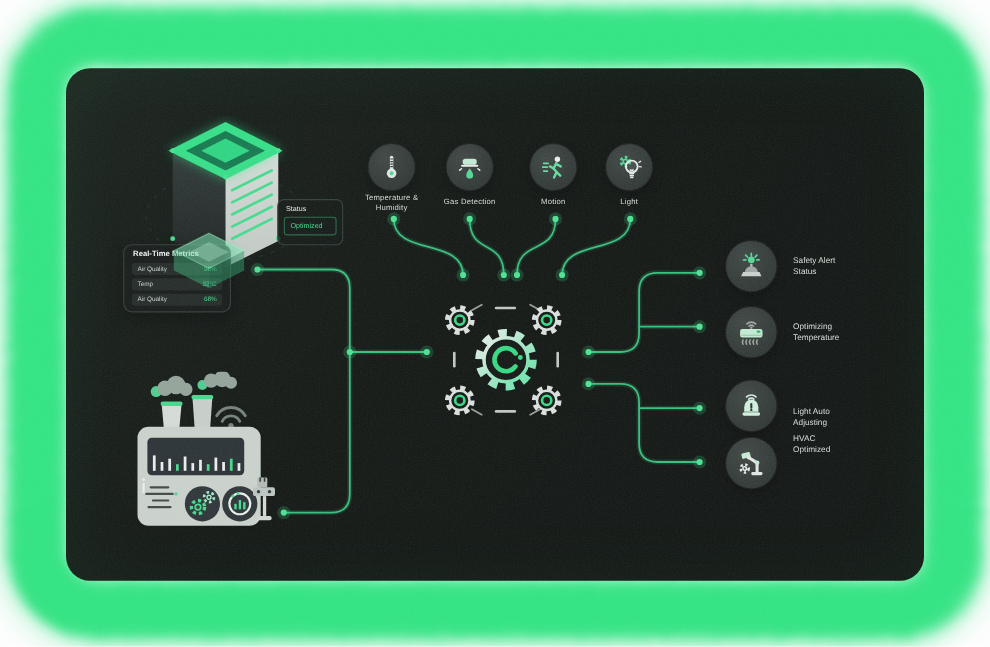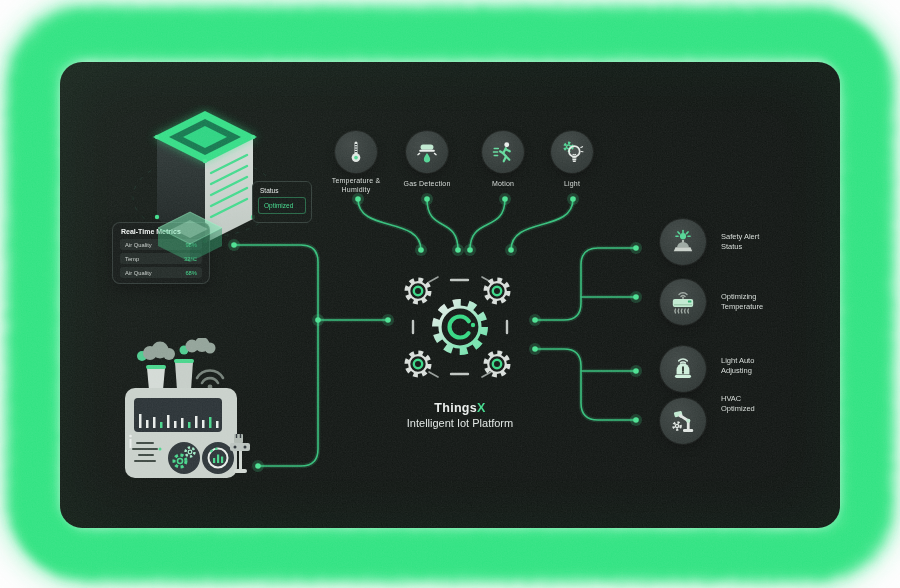--- a/index.html
+++ b/index.html
@@ -20,21 +20,21 @@
   .node.sm{width:42px;height:42px;}
   .node.lg{width:46px;height:46px;}
   .s1{left:335px;top:131px}.s2{left:406px;top:131px}.s3{left:482px;top:131px}.s4{left:551px;top:131px}
   .o1{left:660px;top:219px}.o2{left:660px;top:279px}.o3{left:660px;top:346px}.o4{left:660px;top:398px}
 
   .slab{position:absolute;width:84px;text-align:center;font-size:7px;line-height:9px;
         color:#d5dbd7;z-index:4;letter-spacing:.2px;}
   .sl1{left:314px;top:176px}.sl2{left:385px;top:179px}.sl3{left:461px;top:179px}.sl4{left:530px;top:179px}
 
   .olab{position:absolute;left:721px;font-size:7.5px;line-height:10px;color:#d5dbd7;z-index:4;}
-  .ol1{top:232px}.ol2{top:292px}.ol3{top:356px}.ol4{top:394px}
+  .ol1{top:232px}.ol2{top:292px}.ol3{top:369px}.ol4{top:394px}
 
   
   .status{left:252px;top:181px;width:58px;height:40px;border:1px solid #2e3a35;border-radius:6px;
           background:rgba(14,20,17,.85);z-index:5;}
   .status .cap{font-size:6.5px;color:#e6eae8;margin:5px 0 3px 7px;}
   .status .val{margin:0 5px;height:15px;border:1px solid rgba(62,217,138,.4);border-radius:3px;
                background:#0d1411;color:#3ed98a;font-size:6.5px;line-height:15px;padding-left:5px;}
 
   
   .metrics{left:112px;top:222px;width:96px;border:1px solid rgba(125,145,135,.28);border-radius:8px;
@@ -331,24 +331,20 @@
     <use href="#gearSmall" x="102" y="112"></use>
 
     <g>
       <circle cx="65" cy="75" r="24" fill="none" stroke="url(#gearGrad)" stroke-width="8" stroke-dasharray="7.6 7.48"></circle>
       <circle cx="65" cy="75" r="20" fill="#0c110e" stroke="url(#gearGrad)" stroke-width="3.2"></circle>
       <circle cx="65" cy="75" r="10.5" fill="none" stroke="#2fd67f" stroke-width="4.2" stroke-dasharray="53 13" stroke-dashoffset="59.5" stroke-linecap="round"></circle>
       <circle cx="78" cy="73" r="2.2" fill="#2fd67f"></circle>
     </g>
   </svg>
 
-  <div class="abs brandblock">
-    <div class="brand"><span>Things</span><span class="x">X</span></div>
-    <div class="subtitle">Intelligent Iot Platform</div>
-  </div>
 
   <div class="node lg o1">
     <svg width="30" height="30" viewBox="0 0 28 28">
       <g stroke="#4ed391" stroke-width="1.5" stroke-linecap="round">
         <line x1="14" y1="3.2" x2="14" y2="5.4"></line>
           <line x1="9.3" y1="4.6" x2="10.7" y2="6.2"></line>
         <line x1="18.7" y1="4.6" x2="17.3" y2="6.2"></line>
           <line x1="7.4" y1="8.6" x2="9.4" y2="8.6"></line>
         <line x1="20.6" y1="8.6" x2="18.6" y2="8.6"></line>
       </g>

